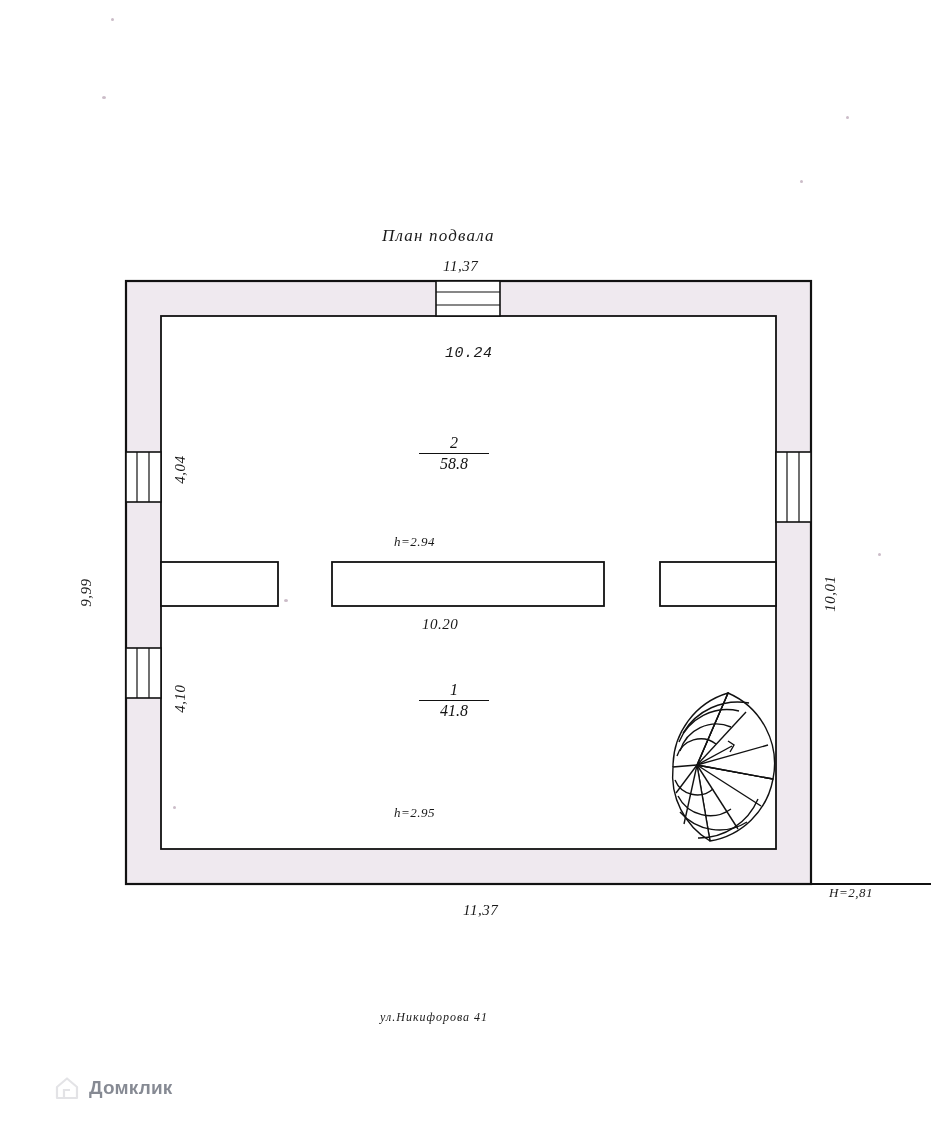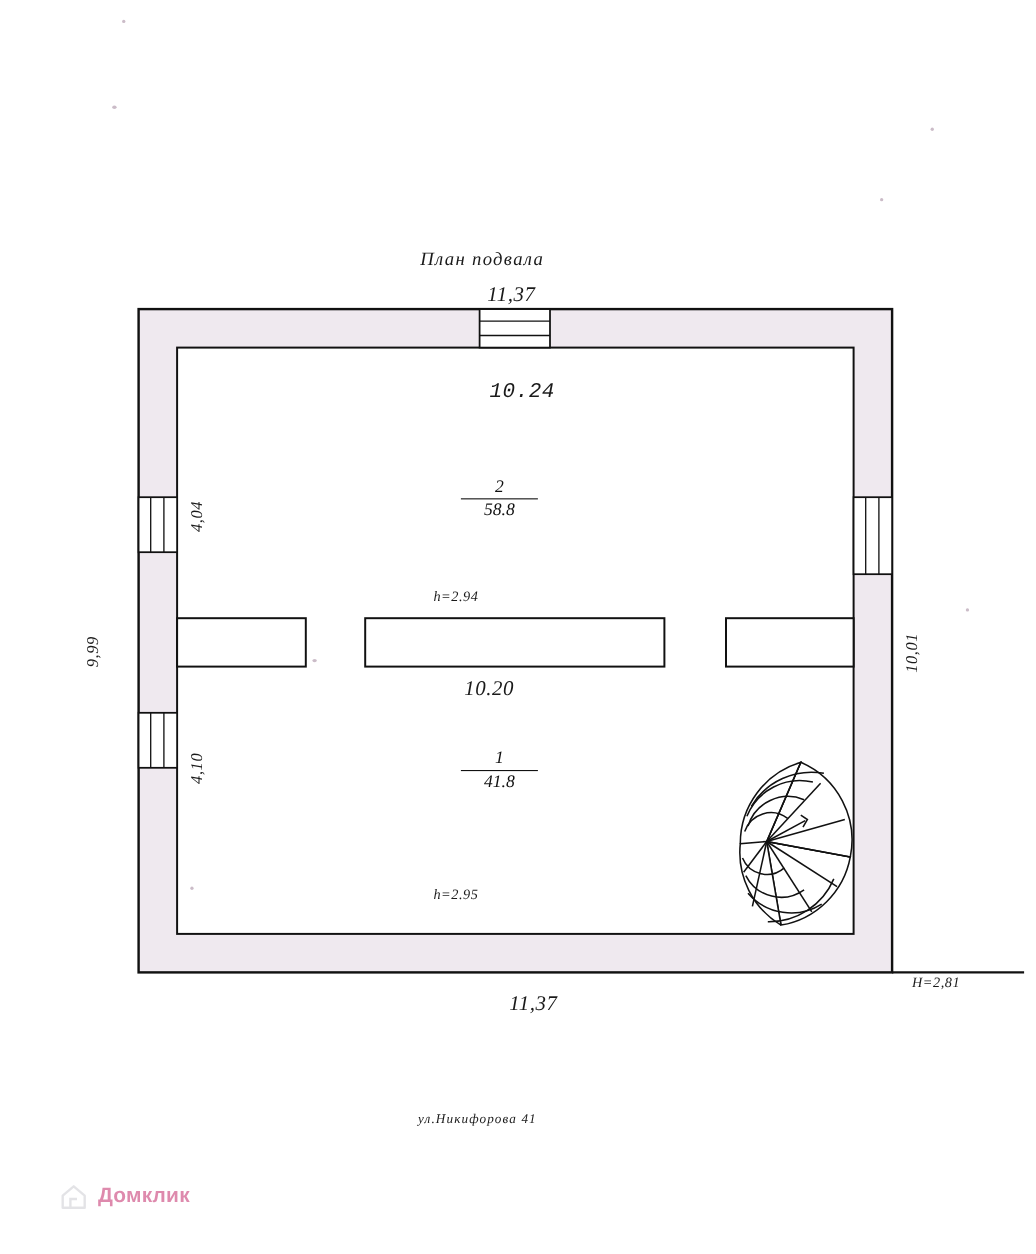--- a/index.html
+++ b/index.html
@@ -26,21 +26,21 @@
     white-space: nowrap;
     font-style: italic;
     font-family: "Liberation Serif", serif;
     color: #1a1a1a;
   }
   .title-label {
     font-size: 17px;
     letter-spacing: 1.2px;
   }
   .dim {
-    font-size: 19px;
+    font-size: 15px;
     letter-spacing: 0.5px;
   }
   .dim-v {
     font-size: 15px;
     letter-spacing: 0.5px;
     transform-origin: center center;
   }
   .rot-left {
     transform: rotate(-90deg);
   }
@@ -76,21 +76,21 @@
     display: flex;
     align-items: center;
     gap: 9px;
     opacity: 0.5;
   }
   #watermark .wm-text {
     font-family: "Liberation Sans", sans-serif;
     font-style: normal;
     font-weight: bold;
     font-size: 19px;
-    color: #be185d;
+    color: #0f172a;
     letter-spacing: 0.2px;
   }
   .spec {
     position: absolute;
     background: #b9a6b6;
     border-radius: 50%;
     opacity: 0.75;
   }
 </style>
 </head>

